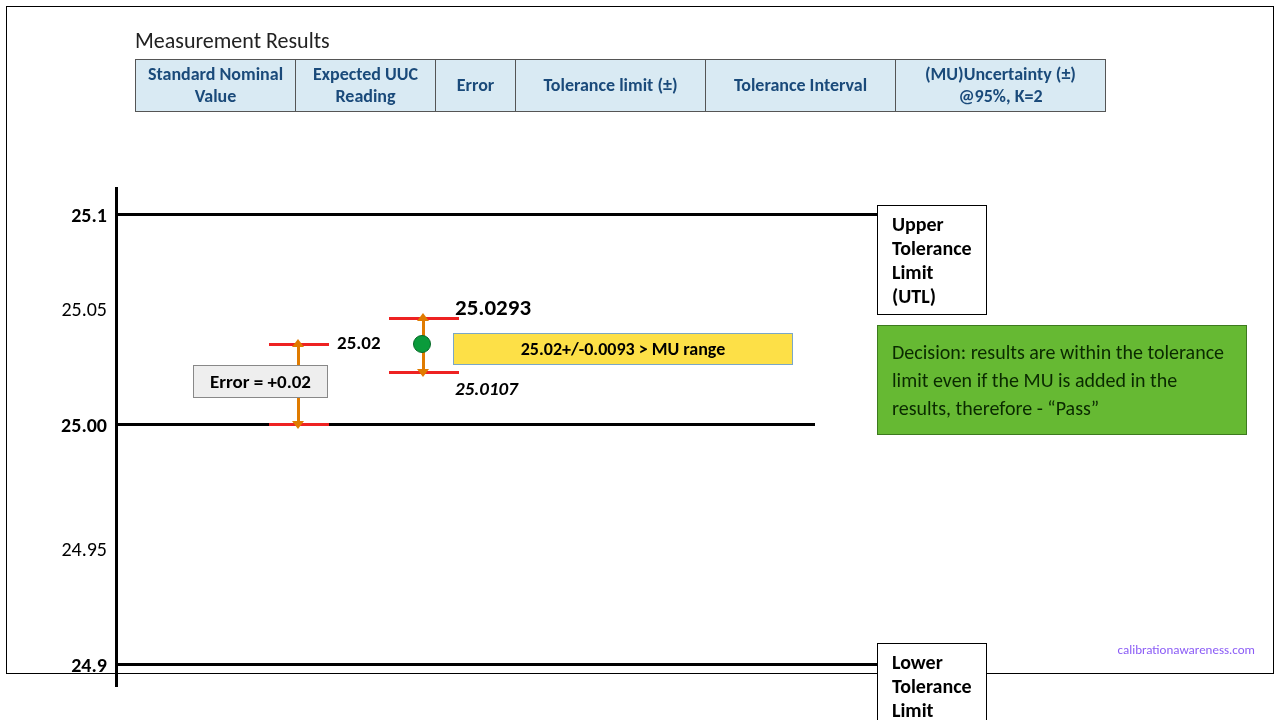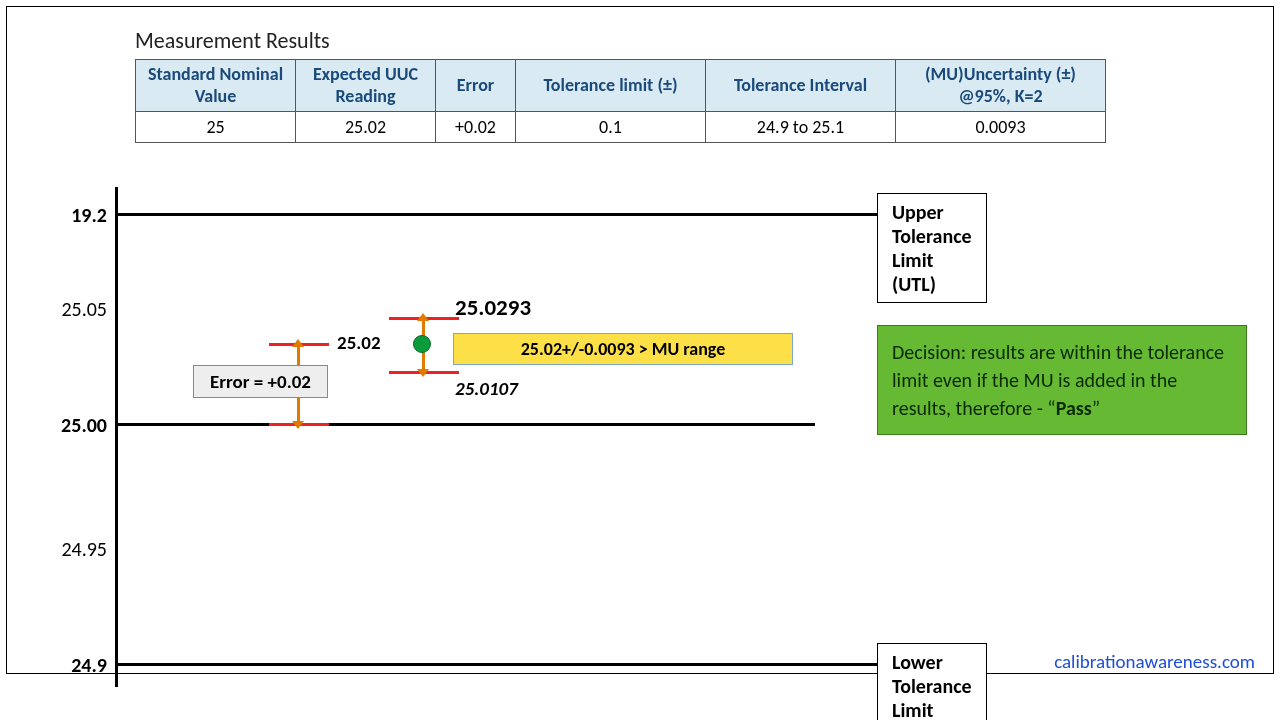--- a/index.html
+++ b/index.html
@@ -76,21 +76,21 @@
   .tl-2495  { top: 360px; }
   .tl-249   { top: 476px; font-weight: bold; }
 
   .lim-box {
     position: absolute;
     border: 1px solid #000;
     background: #fff;
     padding: 6px 14px;
     font-size: 20px; font-weight: bold;
   }
-  .utl-box { top: 16px;  left: 830px; }
+  .utl-box { top: 28px;  left: 830px; }
   .ltl-box { top: 466px; left: 830px; }
 
   
   .err-bar-top { position:absolute; left:222px; top:166px; width:60px; height:3px; background:#e22; }
   .err-bar-bot { position:absolute; left:222px; top:246px; width:60px; height:3px; background:#e22; }
   .err-arrow {
     position:absolute; left:250px; top:168px; height:78px; width:3px; background:#e07b00;
   }
   .err-arrow::before, .err-arrow::after {
     content:""; position:absolute; left:-5px;
@@ -135,62 +135,54 @@
   .decision {
     position: absolute;
     left: 870px; top: 318px;
     width: 370px;
     background: #66b933;
     border: 1px solid #3d7a1e;
     padding: 12px 14px;
     font-size: 20px; line-height: 1.4;
     color: #0a2a00;
   }
-  .decision b { font-weight: bold; }
+  .decision b { font-weight: normal; }
 
   .watermark {
-    position:absolute; right:18px; bottom:0;
-    color:#1d4ed8; font-size:19px;
+    position:absolute; right:18px; bottom:16px;
+    color:#8b5cf6; font-size:13px;
   }
 </style>
 </head>
 <body>
 
 <div class="frame">
 
   <div class="title">Measurement Results</div>
 
   <table class="data">
     <tbody>
         <tr>
       <th class="c1">Standard Nominal Value</th>
       <th class="c2">Expected UUC Reading</th>
       <th class="c3">Error</th>
       <th class="c4">Tolerance limit (±)</th>
       <th class="c5">Tolerance Interval</th>
       <th class="c6">(MU)Uncertainty (±) @95%, K=2</th>
     </tr>
-    <tr>
-      <td>25</td>
-      <td>25.02</td>
-      <td>+0.02</td>
-      <td>0.1</td>
-      <td>24.9 to 25.1</td>
-      <td>0.0093</td>
-    </tr>
   </tbody>
     </table>
 
   <div class="chart">
     <div class="y-axis"></div>
     <div class="waxis utl-line"></div>
     <div class="waxis nom-line"></div>
     <div class="waxis ltl-line"></div>
 
-    <div class="tick-label tl-251">19.2</div>
+    <div class="tick-label tl-251">25.1</div>
     <div class="tick-label tl-2505">25.05</div>
     <div class="tick-label tl-2500">25.00</div>
     <div class="tick-label tl-2495">24.95</div>
     <div class="tick-label tl-249">24.9</div>
 
     <div class="lim-box utl-box">Upper Tolerance Limit (UTL)</div>
     <div class="lim-box ltl-box">Lower Tolerance Limit (LTL)</div>
 
     <div class="err-bar-top"></div>
     <div class="err-bar-bot"></div>

